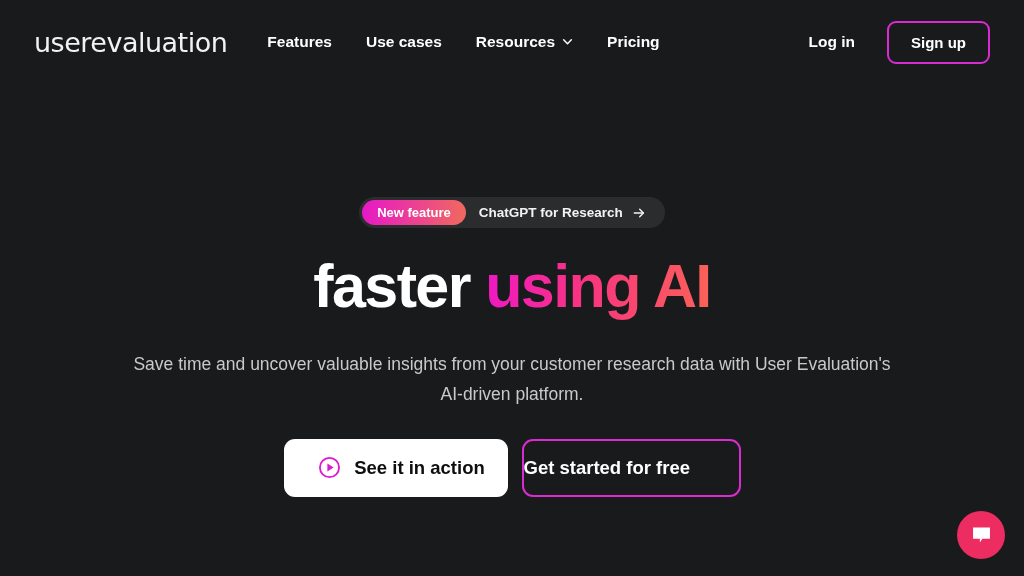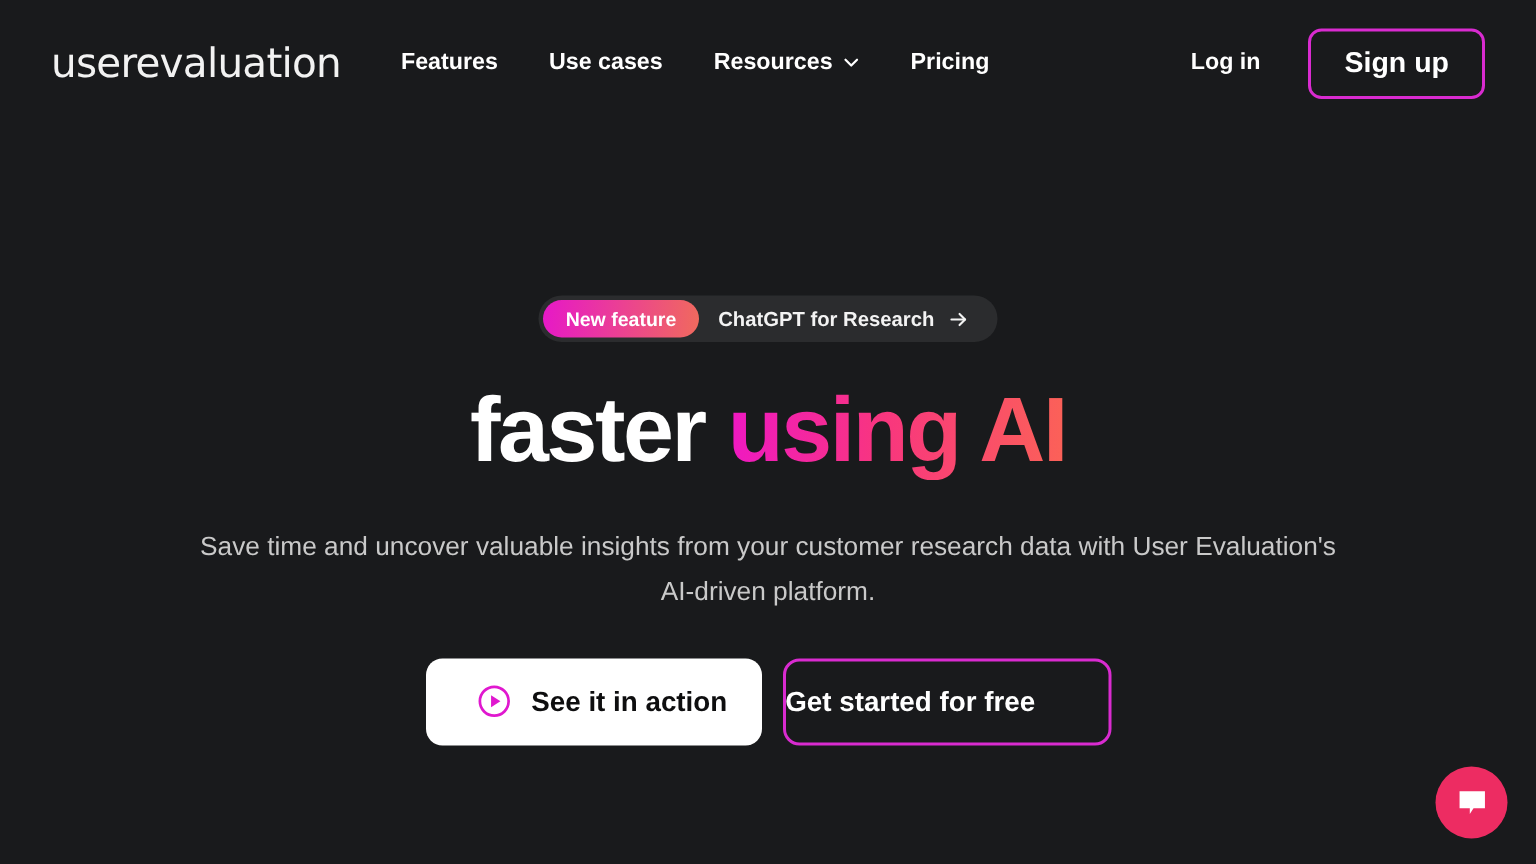--- a/index.html
+++ b/index.html
@@ -73,21 +73,21 @@
 
   .login-link {
     font-size: 15.5px;
     font-weight: bold;
     color: #ffffff;
     cursor: pointer;
     padding: 6px 10px;
   }
 
   .signup-btn {
-    font-size: 19px;
+    font-size: 15px;
     font-weight: bold;
     color: #ffffff;
     border: 2px solid #d92bd0;
     border-radius: 9px;
     padding: 12px 22px;
     background: transparent;
     cursor: pointer;
     line-height: 1;
     font-family: "Liberation Sans", sans-serif;
   }

